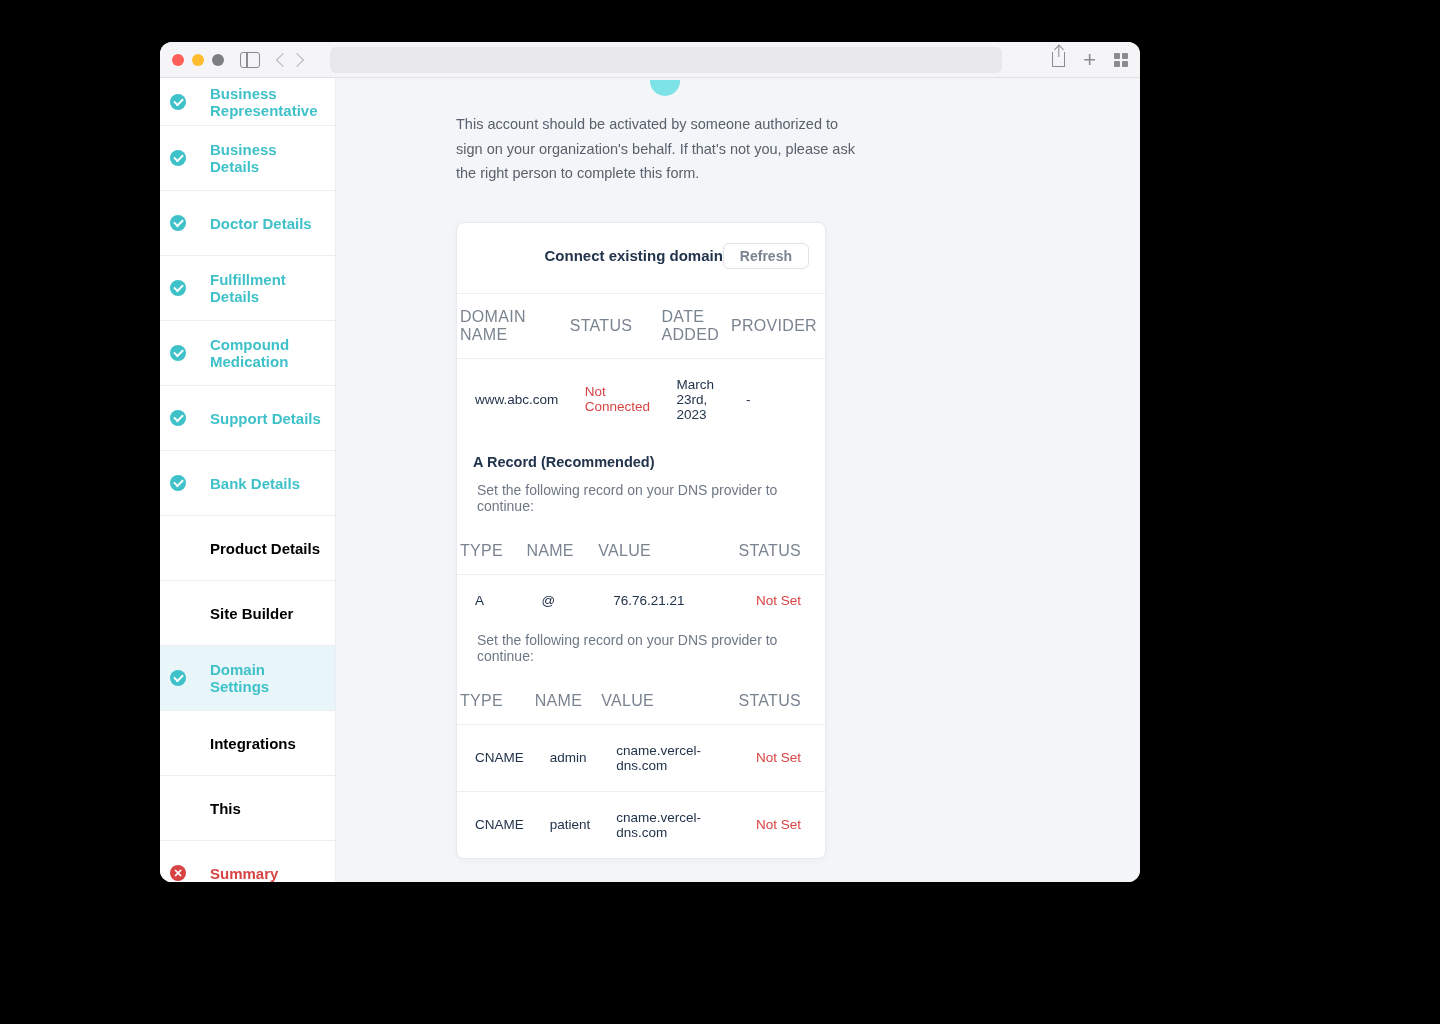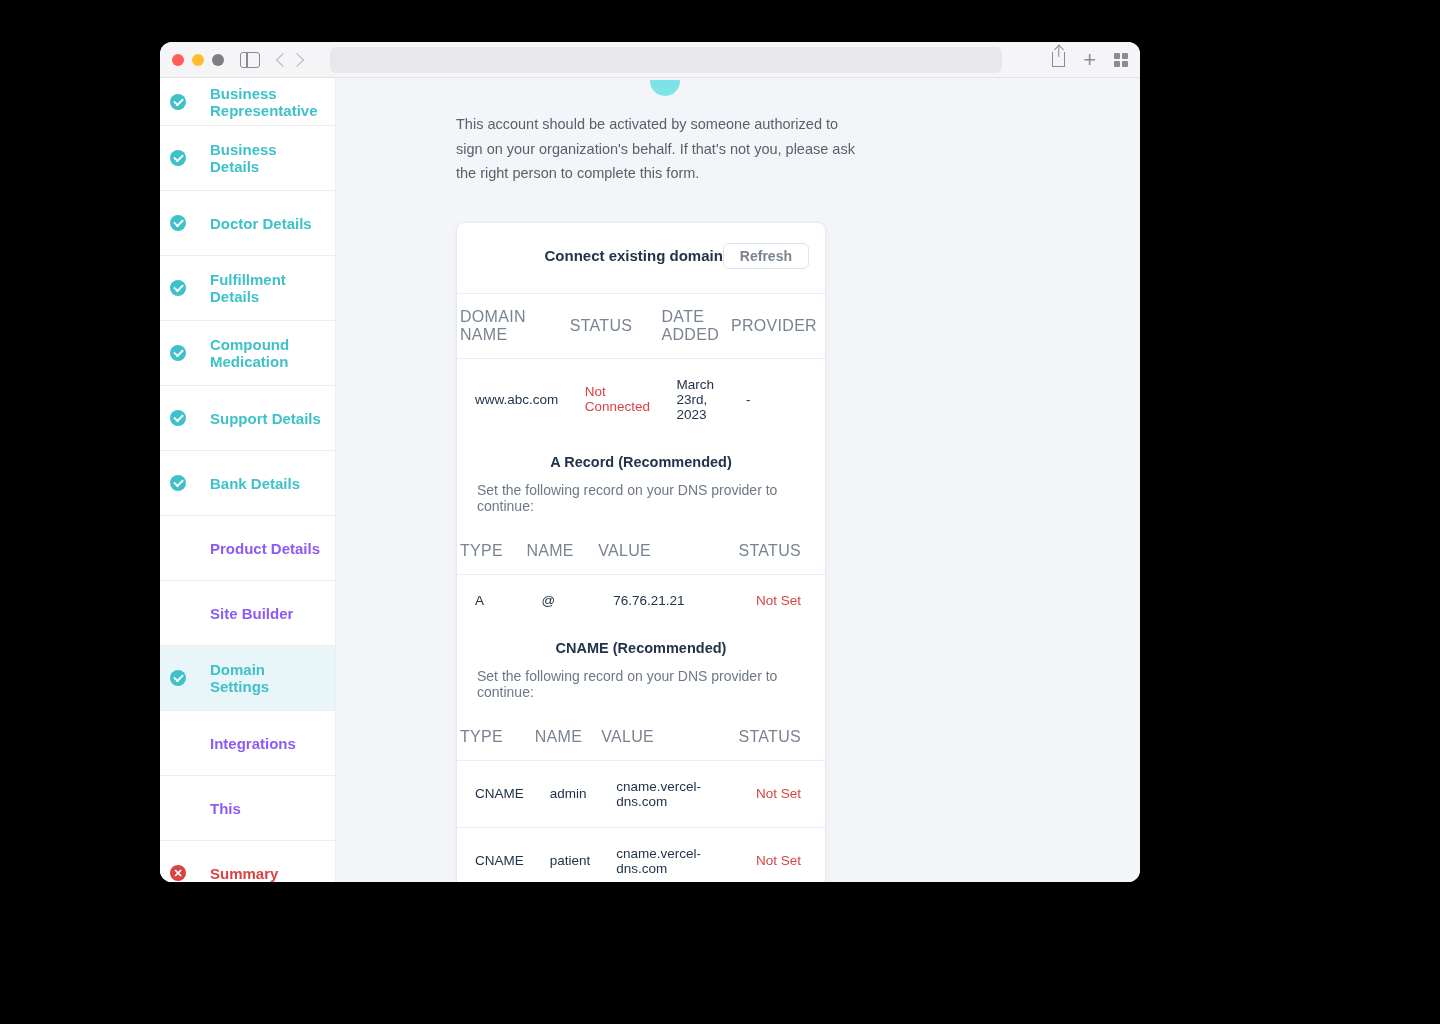--- a/index.html
+++ b/index.html
@@ -55,21 +55,21 @@
   .sidebar{width:176px;background:#fff;border-right:1px solid #eceef2;overflow:hidden;flex-shrink:0;}
   .side-item{
     display:flex;align-items:center;gap:24px;
     padding:0 10px;height:65px;
     border-bottom:1px solid #eceef2;
     font-size:15px;font-weight:600;
     cursor:pointer;
   }
   .side-item.first{height:48px;}
   .side-item.completed{color:#3fc1c9;}
-  .side-item.pending{color:#8b5cf6;}
+  .side-item.pending{color:#000000;}
   .side-item.pending .check{visibility:hidden;}
   .side-item.active{background:#e9f6f9;color:#3fc1c9;}
   .side-item.error{color:#d84343;}
   .check{flex-shrink:0;width:16px;height:16px;border-radius:50%;background:#3fc1c9;display:flex;align-items:center;justify-content:center;}
   .check::after{content:"";width:7px;height:4px;border-left:2px solid #fff;border-bottom:2px solid #fff;transform:rotate(-45deg);margin-top:-2px;}
   .err-ic{flex-shrink:0;width:16px;height:16px;border-radius:50%;background:#d84343;display:flex;align-items:center;justify-content:center;color:#fff;font-size:11px;font-weight:700;}
 
   .main{flex:1;overflow-y:auto;overflow-x:hidden;padding:0 40px 40px 120px;}
   .intro{max-width:400px;color:#58616c;font-size:14.5px;line-height:1.7;margin-bottom:36px;margin-top:34px;position:relative;}
   .bubble{position:absolute;width:32px;height:32px;border-radius:50%;background:#7ee3e6;top:-28px;left:200px;}
@@ -77,21 +77,21 @@
   .card{background:#fff;border:1px solid #e6e9ee;border-radius:8px;width:370px;box-shadow:0 2px 6px rgba(30,45,70,0.04);}
   .card-head{display:flex;justify-content:flex-end;align-items:center;padding:20px 16px 24px 16px;border-bottom:1px solid #eceef2;}
   .card-title{font-size:15px;font-weight:600;color:#22344b;}
   .refresh-btn{border:1px solid #dfe3e9;background:#fff;color:#7a8491;font-size:14px;font-weight:600;padding:4px 16px;border-radius:6px;cursor:pointer;}
 
   table{width:100%;border-collapse:collapse;font-size:13px;}
   th{color:#7a8491;font-weight:500;text-align:left;padding:14px 8px 14px 3px;font-size:16px;letter-spacing:.3px;border-bottom:1px solid #eceef2;}
   td{padding:18px 8px 18px 18px;color:#22344b;font-size:13.5px;border-bottom:1px solid #eceef2;vertical-align:middle;}
   td.status-red{color:#d84343;}
   
-  .section-head{padding:14px 16px 6px 16px;text-align:center;}
+  .section-head{padding:14px 16px 6px 16px;}
   .section-title{font-size:14.5px;font-weight:600;color:#22344b;}
   .section-sub{font-size:14px;color:#6e7885;padding:6px 16px 14px 20px;}
   
   tbody tr:last-child td{border-bottom:none;}
 </style>
 </head>
 <body>
 
 <div class="browser-window">
   <div class="titlebar">
@@ -219,23 +219,20 @@
           <tbody>
             <tr>
               <td>A</td>
               <td>@</td>
               <td>76.76.21.21</td>
               <td class="status-red" style="text-align:right;padding-right:24px;">Not Set</td>
             </tr>
           </tbody>
         </table>
 
-        <div class="section-head">
-          <div class="section-title">CNAME (Recommended)</div>
-        </div>
         <div class="section-sub">Set the following record on your DNS provider to continue:</div>
         <table>
           <thead>
             <tr>
               <th>TYPE</th>
               <th>NAME</th>
               <th>VALUE</th>
               <th style="text-align:right;padding-right:24px;">STATUS</th>
             </tr>
           </thead>

